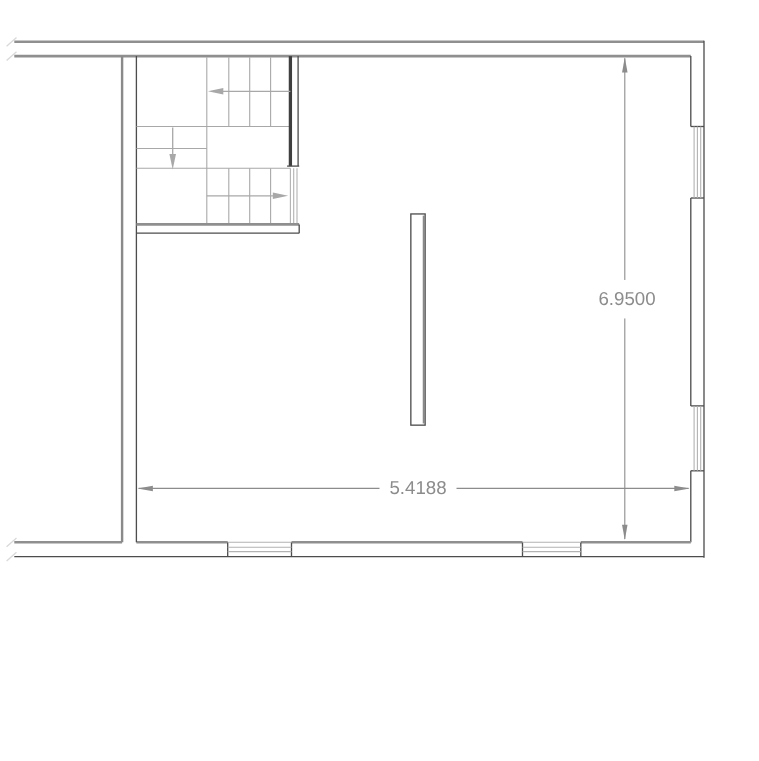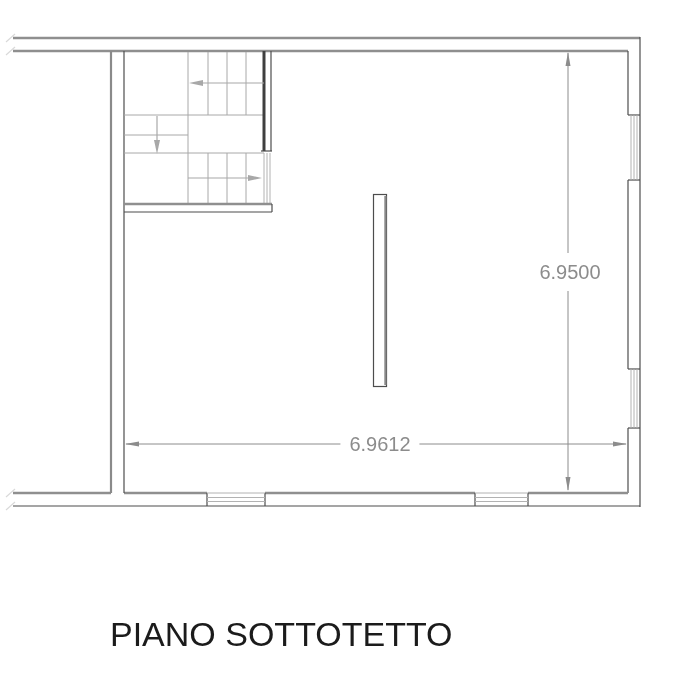--- a/index.html
+++ b/index.html
@@ -35,21 +35,21 @@
   .arrowfill{fill:var(--stair-line);stroke:none;}
   .brk{stroke:var(--break-mark);stroke-width:1.2;}
   .room-label{
     position:absolute;left:380px;top:401px;
     transform:translateX(-50%);
     font-size:25px;line-height:1.15;color:var(--label-text);
     white-space:nowrap;
   }
   .dim-text{
     position:absolute;background:#ffffff;color:var(--dim-line);
-    font-size:20px;line-height:1;white-space:nowrap;
+    font-size:17px;line-height:1;white-space:nowrap;
   }
   .dim-text.h{left:380px;top:444px;transform:translate(-50%,-50%);padding:3px 9px;}
   .dim-text.v{left:570px;top:272px;transform:translate(-50%,-50%);padding:9px 5px;}
   .plan-title{
     position:absolute;left:110px;top:616px;
     font-size:34px;line-height:1.1;color:var(--label-text);
     white-space:nowrap;
   }
 </style>
 </head>
@@ -168,17 +168,16 @@
     </g>
 
     <g>
       <line class="dim" x1="126" y1="444" x2="626" y2="444"></line>
       <polygon class="dimfill" points="125,444 139,441.5 139,446.5"></polygon>
       <polygon class="dimfill" points="627,444 613,441.5 613,446.5"></polygon>
     </g>
 
   </svg>
 
-  <div class="dim-text h">6.9612</div>
+  <div class="dim-text h">5.4188</div>
   <div class="dim-text v">6.9500</div>
-  <div class="plan-title">PIANO SOTTOTETTO</div>
 
 </div>
 
 </body></html>

